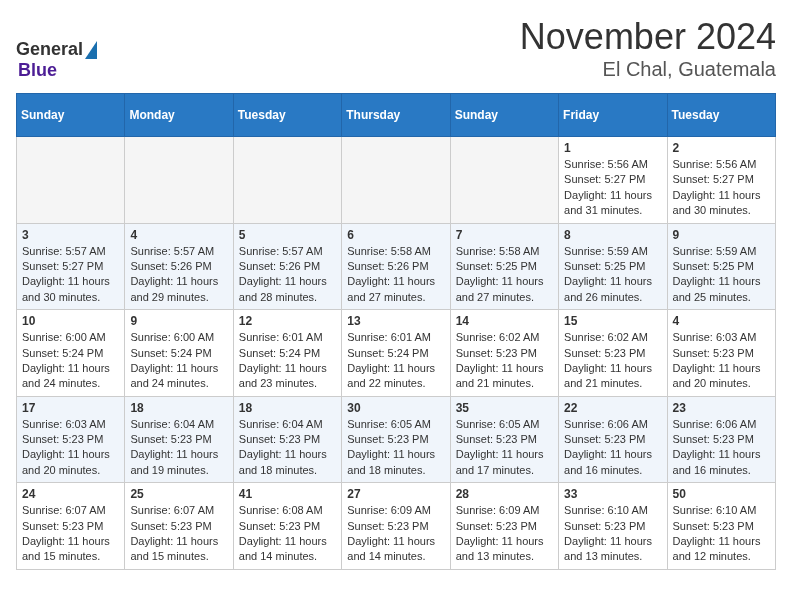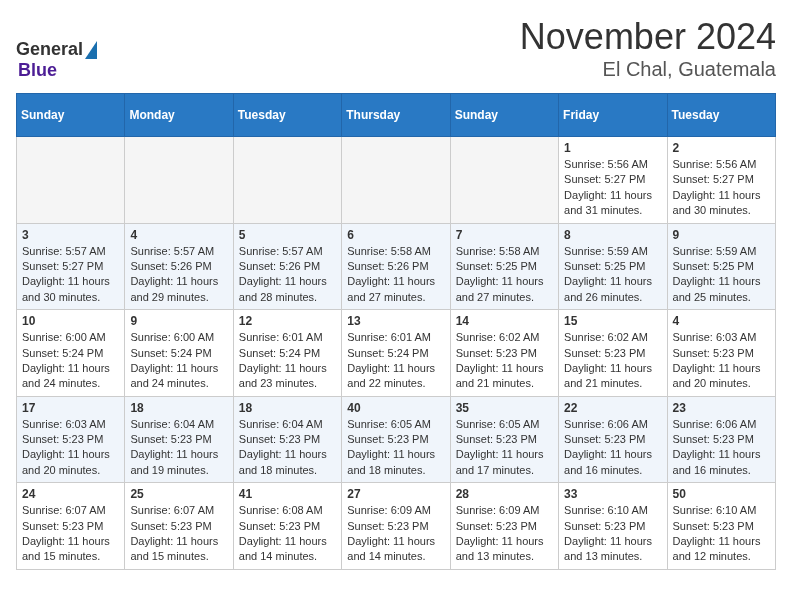--- a/index.html
+++ b/index.html
@@ -212,21 +212,21 @@
         </td>
         <td>
           <span class="day-num">18</span>
           <div class="day-info">Sunrise: 6:04 AM<br>Sunset: 5:23 PM<br>Daylight: 11 hours<br>and 19 minutes.</div>
         </td>
         <td>
           <span class="day-num">18</span>
           <div class="day-info">Sunrise: 6:04 AM<br>Sunset: 5:23 PM<br>Daylight: 11 hours<br>and 18 minutes.</div>
         </td>
         <td>
-          <span class="day-num">40</span>
+          <span class="day-num">30</span>
           <div class="day-info">Sunrise: 6:05 AM<br>Sunset: 5:23 PM<br>Daylight: 11 hours<br>and 18 minutes.</div>
         </td>
         <td>
           <span class="day-num">35</span>
           <div class="day-info">Sunrise: 6:05 AM<br>Sunset: 5:23 PM<br>Daylight: 11 hours<br>and 17 minutes.</div>
         </td>
         <td>
           <span class="day-num">22</span>
           <div class="day-info">Sunrise: 6:06 AM<br>Sunset: 5:23 PM<br>Daylight: 11 hours<br>and 16 minutes.</div>
         </td>

